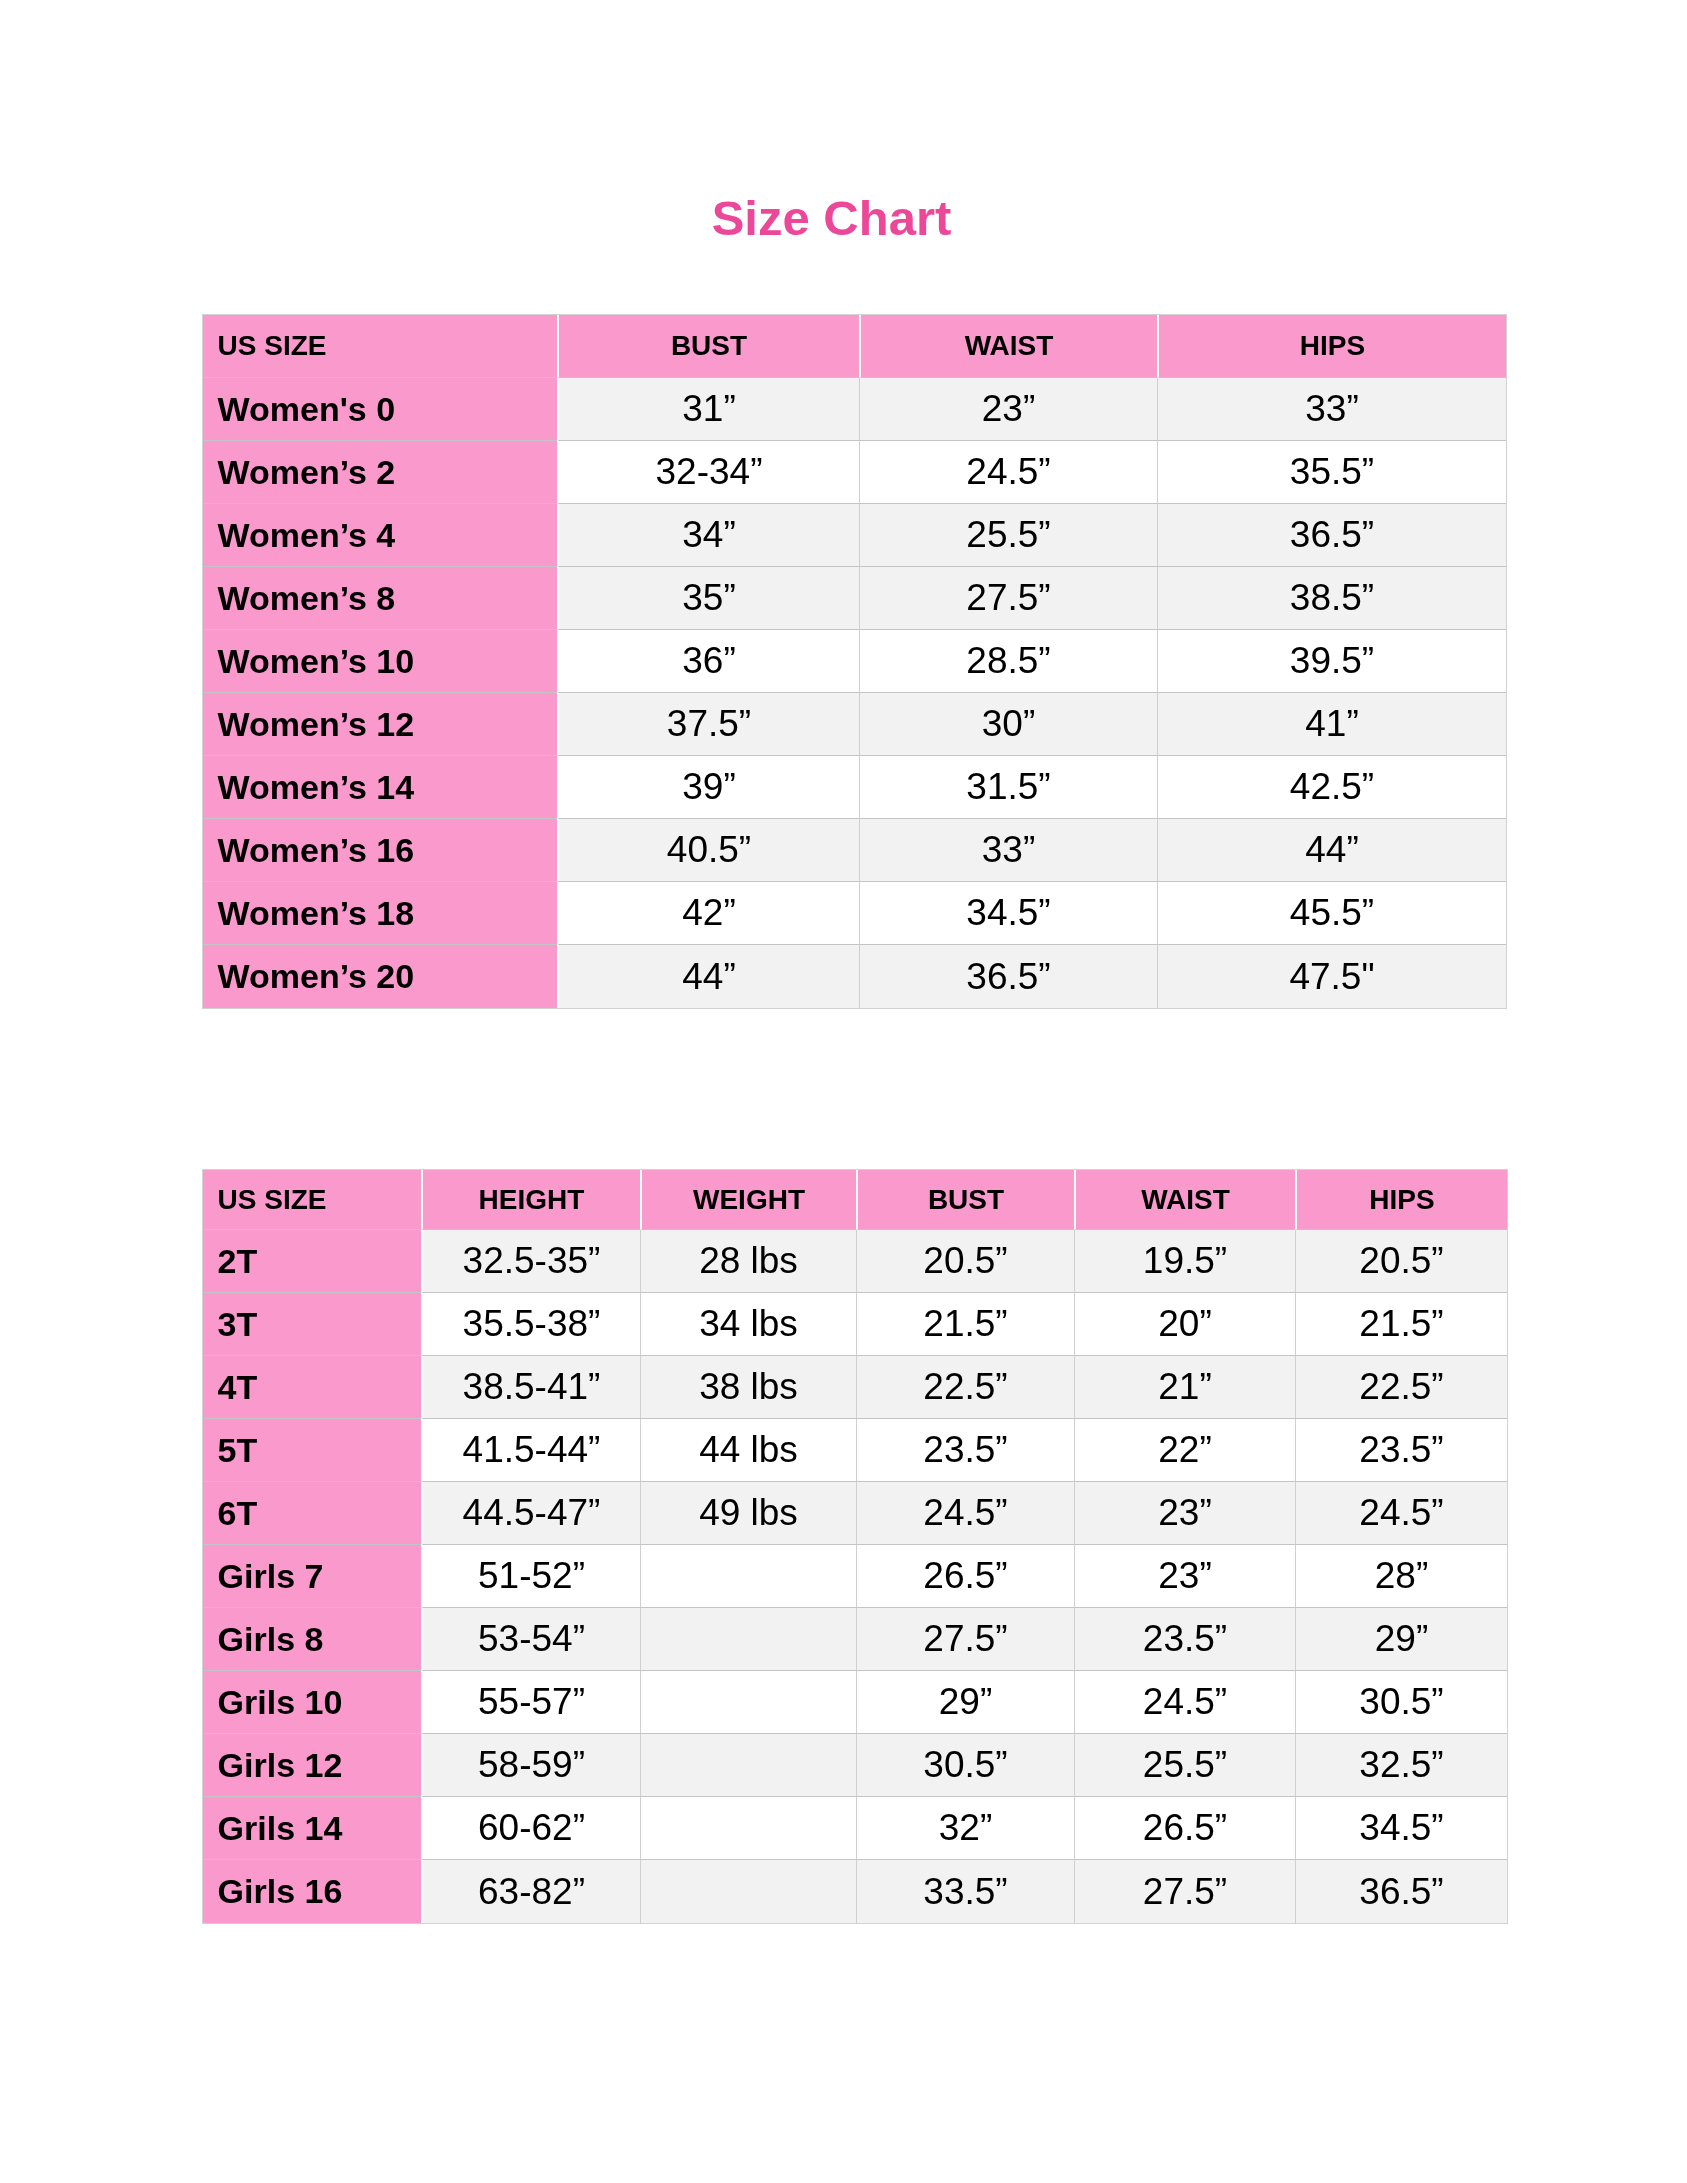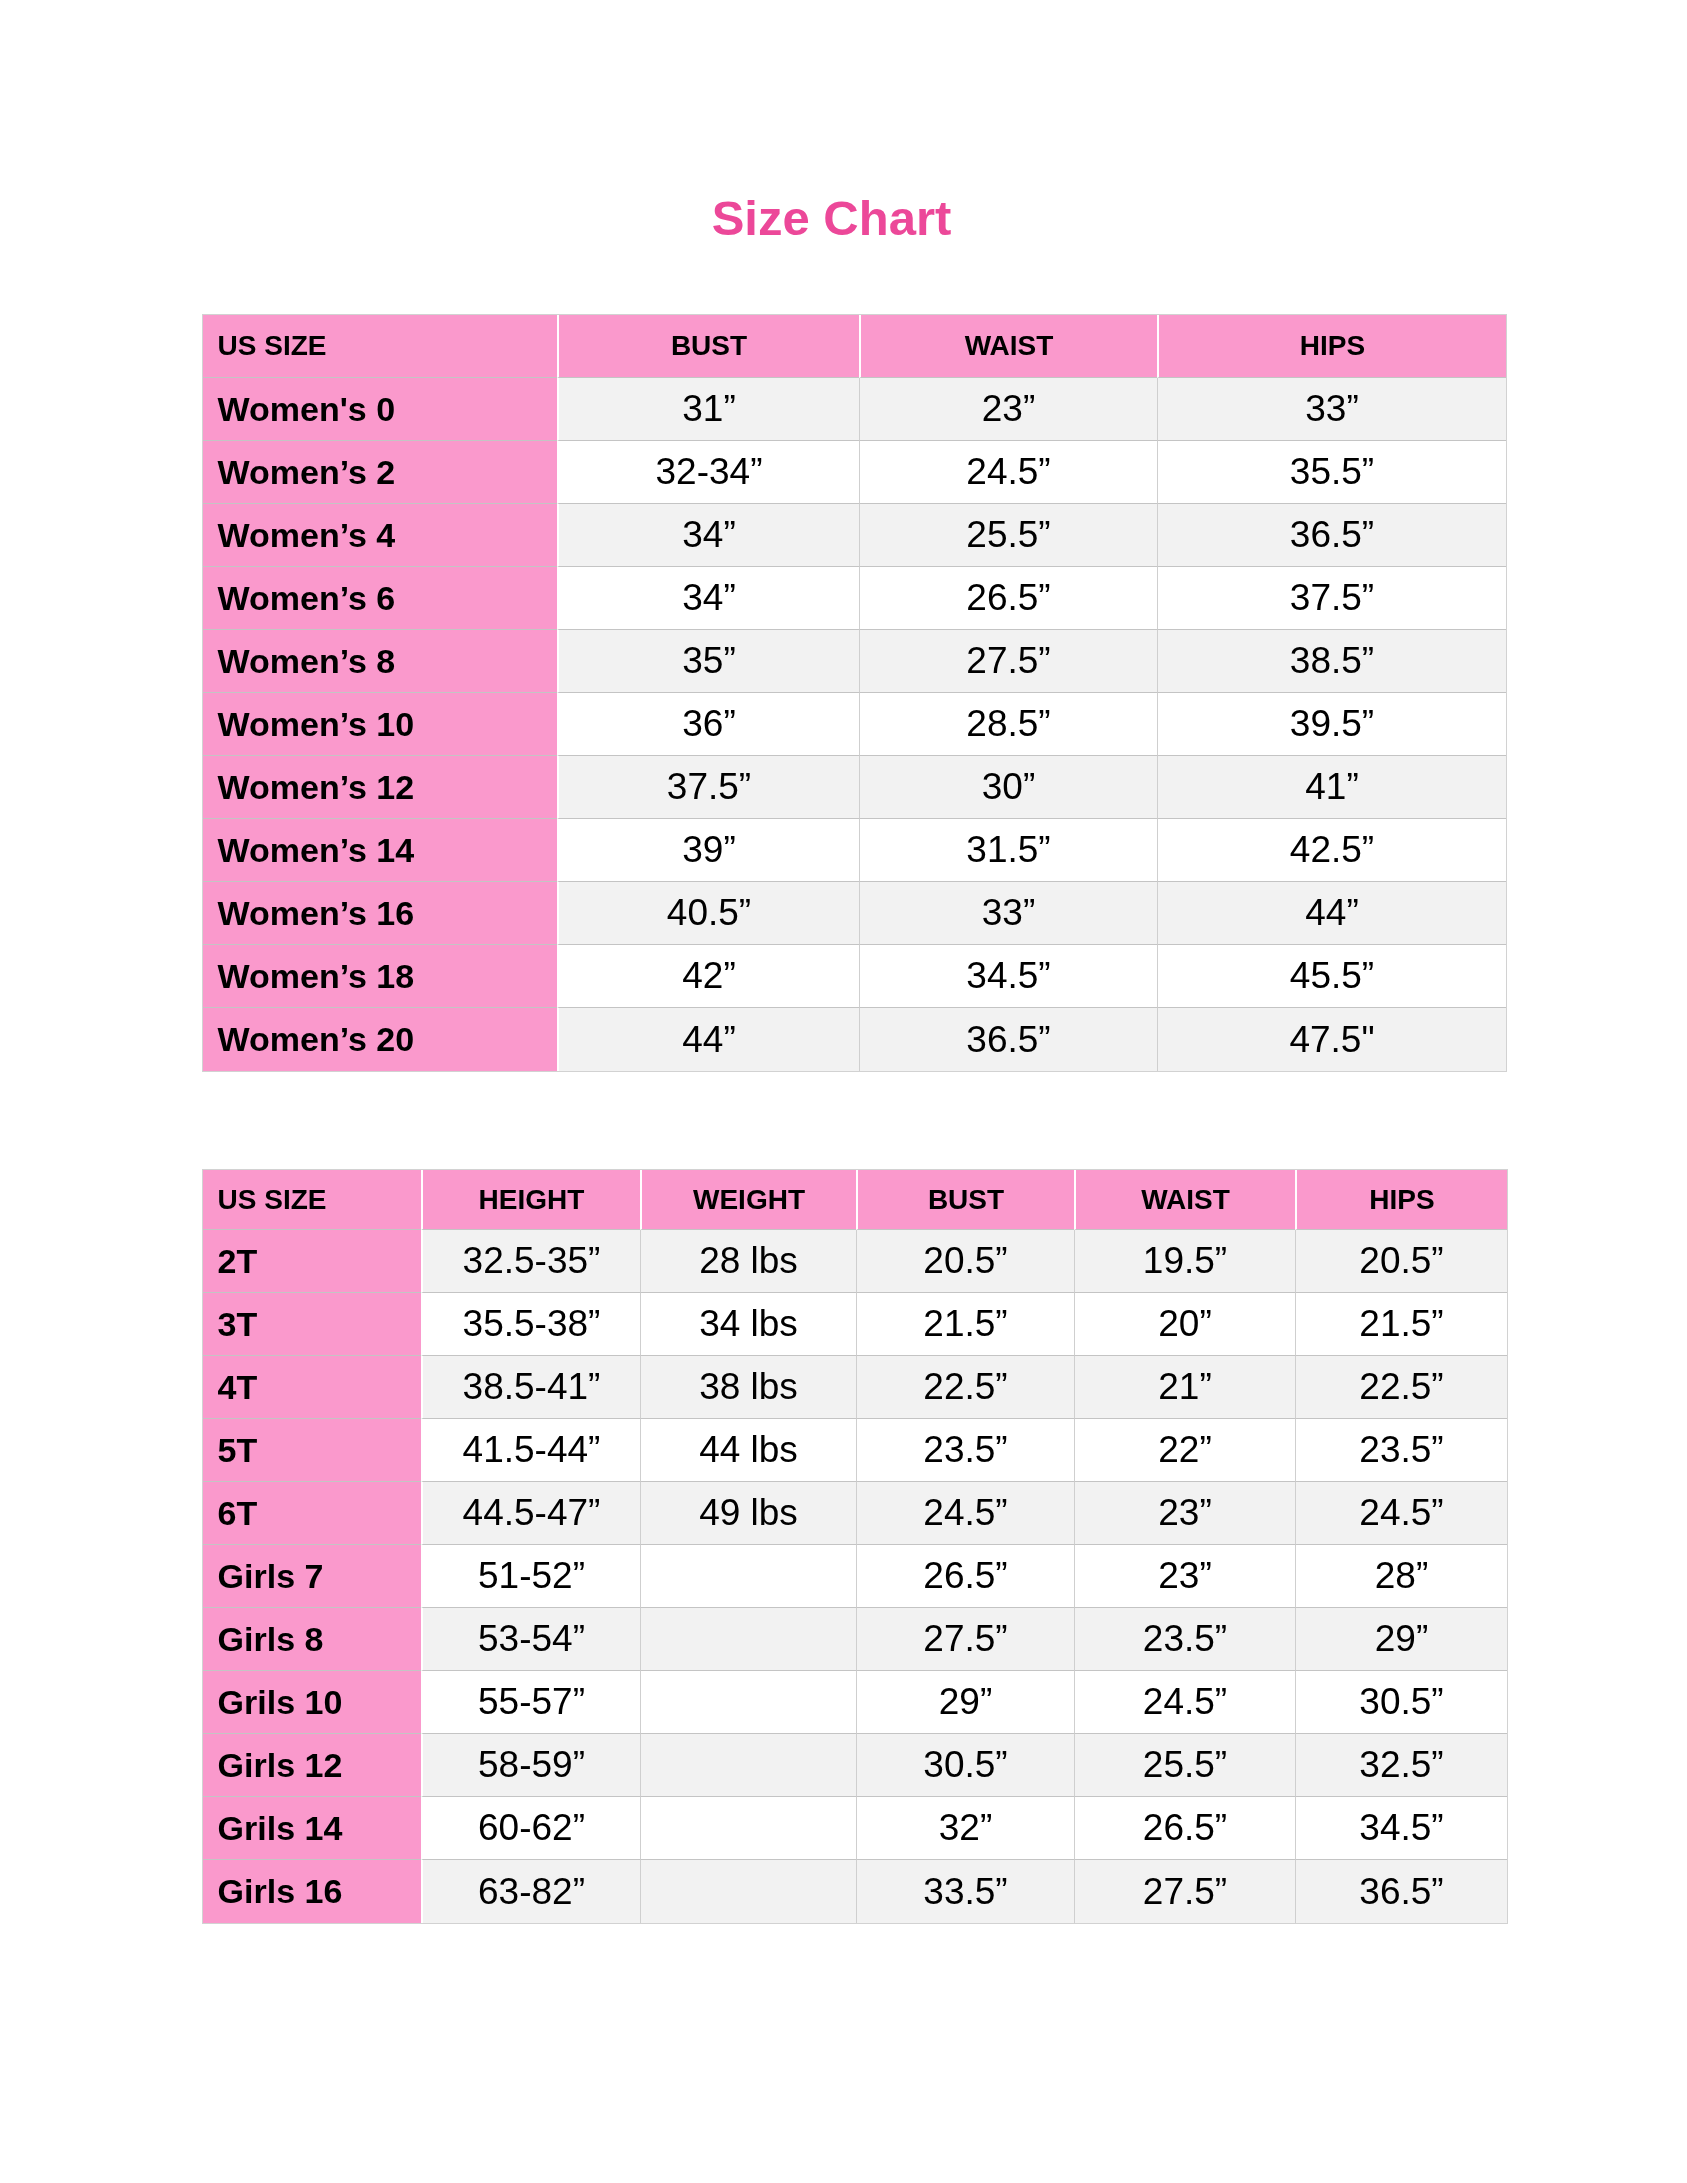--- a/index.html
+++ b/index.html
@@ -121,26 +121,20 @@
           <td class="row-label">Women’s 2</td>
           <td class="val">32-34”</td>
           <td class="val">24.5”</td>
           <td class="val">35.5”</td>
         </tr>
         <tr class="odd" style="height: 63px;">
           <td class="row-label">Women’s 4</td>
           <td class="val">34”</td>
           <td class="val">25.5”</td>
           <td class="val">36.5”</td>
-        </tr>
-        <tr class="even" style="height: 63px;">
-          <td class="row-label">Women’s 6</td>
-          <td class="val">34”</td>
-          <td class="val">26.5”</td>
-          <td class="val">37.5”</td>
         </tr>
         <tr class="odd" style="height: 63px;">
           <td class="row-label">Women’s 8</td>
           <td class="val">35”</td>
           <td class="val">27.5”</td>
           <td class="val">38.5”</td>
         </tr>
         <tr class="even" style="height: 63px;">
           <td class="row-label">Women’s 10</td>
           <td class="val">36”</td>

